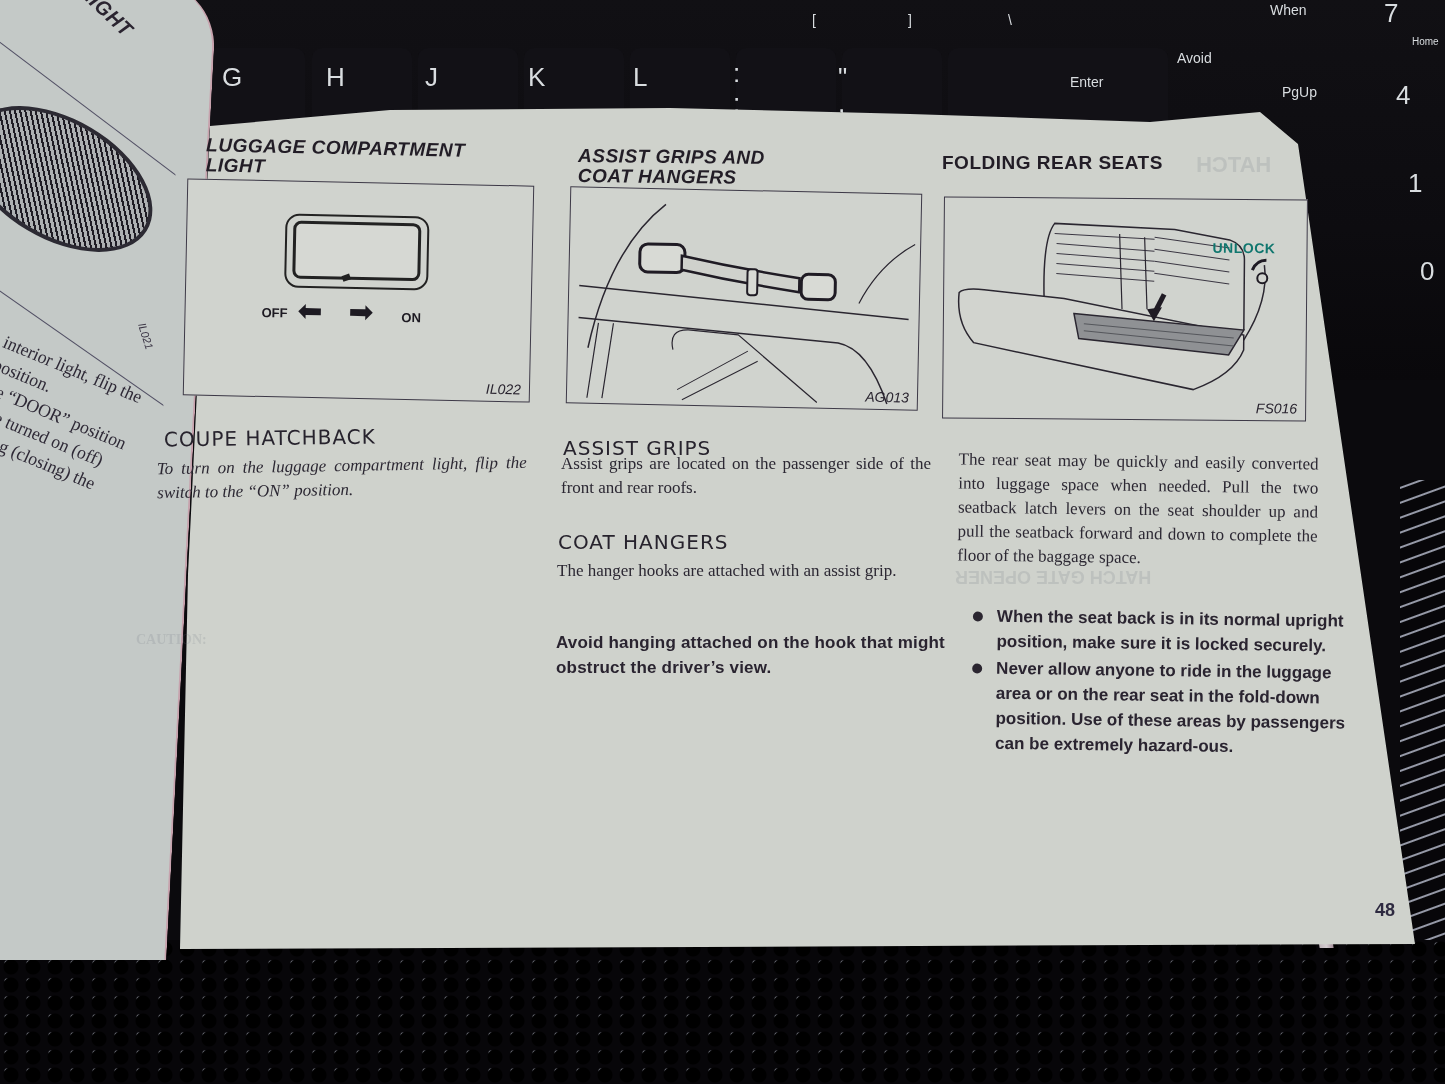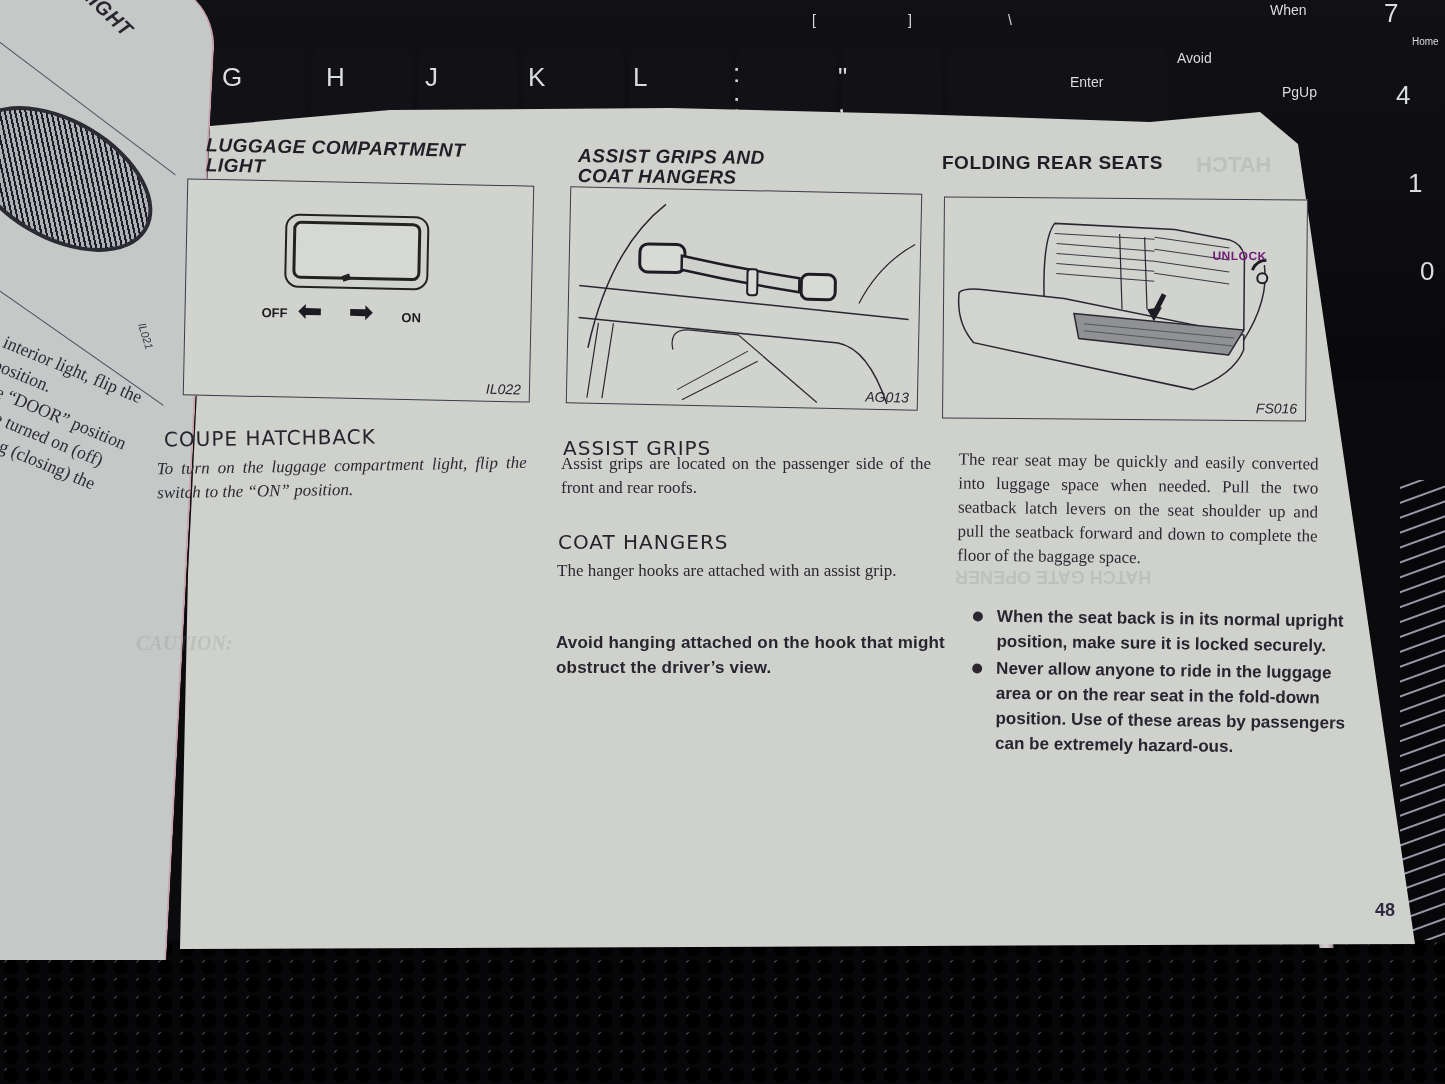--- a/index.html
+++ b/index.html
@@ -210,21 +210,21 @@
       <div>door.</div>
     </div>
   </div>
 </div>
 
 <div class="page-edge"></div>
 <div class="page"></div>
 
 <div class="ghost" style="position:absolute;left:1196px;top:152px;font-size:22px;font-weight:bold;transform:scaleX(-1);font-family:'Liberation Sans',sans-serif;">HATCH</div>
 <div class="ghost" style="position:absolute;left:955px;top:566px;font-size:18px;font-weight:bold;transform:scale(-1,-1);font-family:'Liberation Sans',sans-serif;">HATCH GATE OPENER</div>
-<div class="ghost" style="position:absolute;left:136px;top:632px;font-size:20px;font-weight:bold;font-style:italic;">CAUTION:</div>
+<div class="ghost" style="position:absolute;left:136px;top:632px;font-size:14px;font-weight:bold;">CAUTION:</div>
 
 <section>
   <div class="heading" style="left:206px;top:138px;transform:rotate(1.2deg);">
     <div>LUGGAGE COMPARTMENT</div>
     <div>LIGHT</div>
   </div>
   <div class="fig" style="left:185px;top:182px;width:345px;height:215px;transform:rotate(1.2deg);">
     <div class="switch-outer">
       <div class="switch-inner"></div>
       <div class="switch-nub"></div>
@@ -279,21 +279,21 @@
       <path d="M175 35 L178 110 M200 38 L203 110" stroke="#2a2630" stroke-width="1.2"></path>
       <path d="M15 95 Q20 90 40 92 L120 100 L300 135 L300 150 Q290 175 250 190 L30 145 Q12 125 15 95 Z" fill="#d2d4cf" stroke="#2a2630" stroke-width="1.5"></path>
       <path d="M130 115 L300 130 L285 155 L135 140 Z" fill="#8f9194" stroke="#2a2630" stroke-width="1.5"></path>
       <path d="M140 125 L290 138 M140 132 L290 146" stroke="#55575c" stroke-width="1"></path>
       <path d="M220 95 L210 115" stroke="#1f1b24" stroke-width="5"></path>
       <path d="M203 110 L210 122 L218 108 Z" fill="#1f1b24"></path>
       <path d="M320 65 Q325 100 300 140" fill="none" stroke="#2a2630" stroke-width="1.5"></path>
       <circle cx="318" cy="78" r="5" fill="#d2d4cf" stroke="#1f1b24" stroke-width="2"></circle>
       <path d="M322 60 Q312 60 308 70" fill="none" stroke="#1f1b24" stroke-width="3"></path>
     </svg>
-    <span style="position:absolute;left:268px;top:49px;font-weight:bold;font-size:12px;color:#701a75;letter-spacing:0.5px;">UNLOCK</span>
+    <span style="position:absolute;left:268px;top:40px;font-weight:bold;font-size:14px;color:#0f766e;letter-spacing:0.5px;">UNLOCK</span>
     <span class="fig-label">FS016</span>
   </div>
   <div class="body-text" style="left:958px;top:450px;width:360px;transform:rotate(0.8deg);">The rear seat may be quickly and easily converted into luggage space when needed. Pull the two seatback latch levers on the seat shoulder up and pull the seatback forward and down to complete the floor of the baggage space.</div>
   <ul class="bullet-list" style="left:968px;top:606px;width:378px;transform:rotate(0.8deg);">
     <li>
       <span class="dot"></span>
       <span>When the seat back is in its normal upright position, make sure it is locked securely.</span>
     </li>
     <li>
       <span class="dot"></span>

